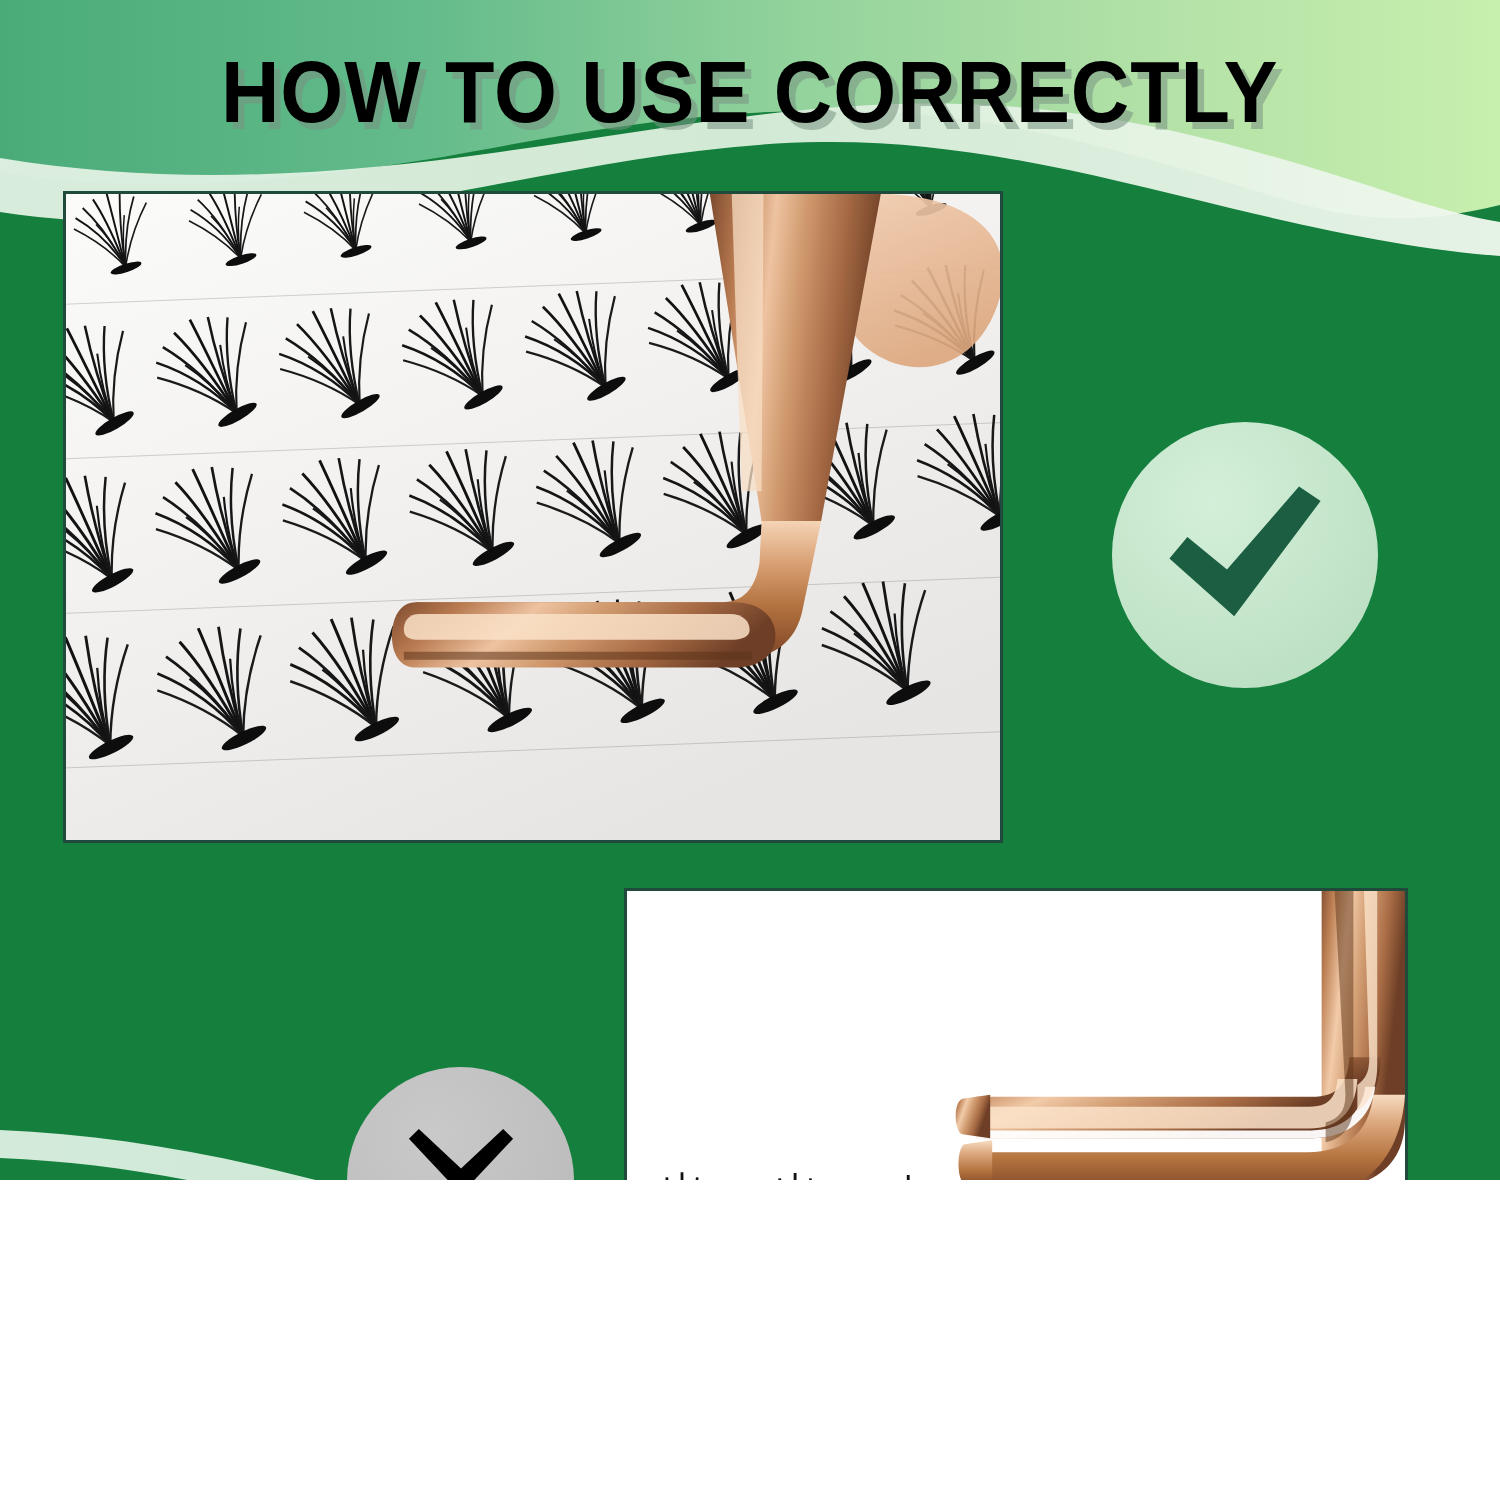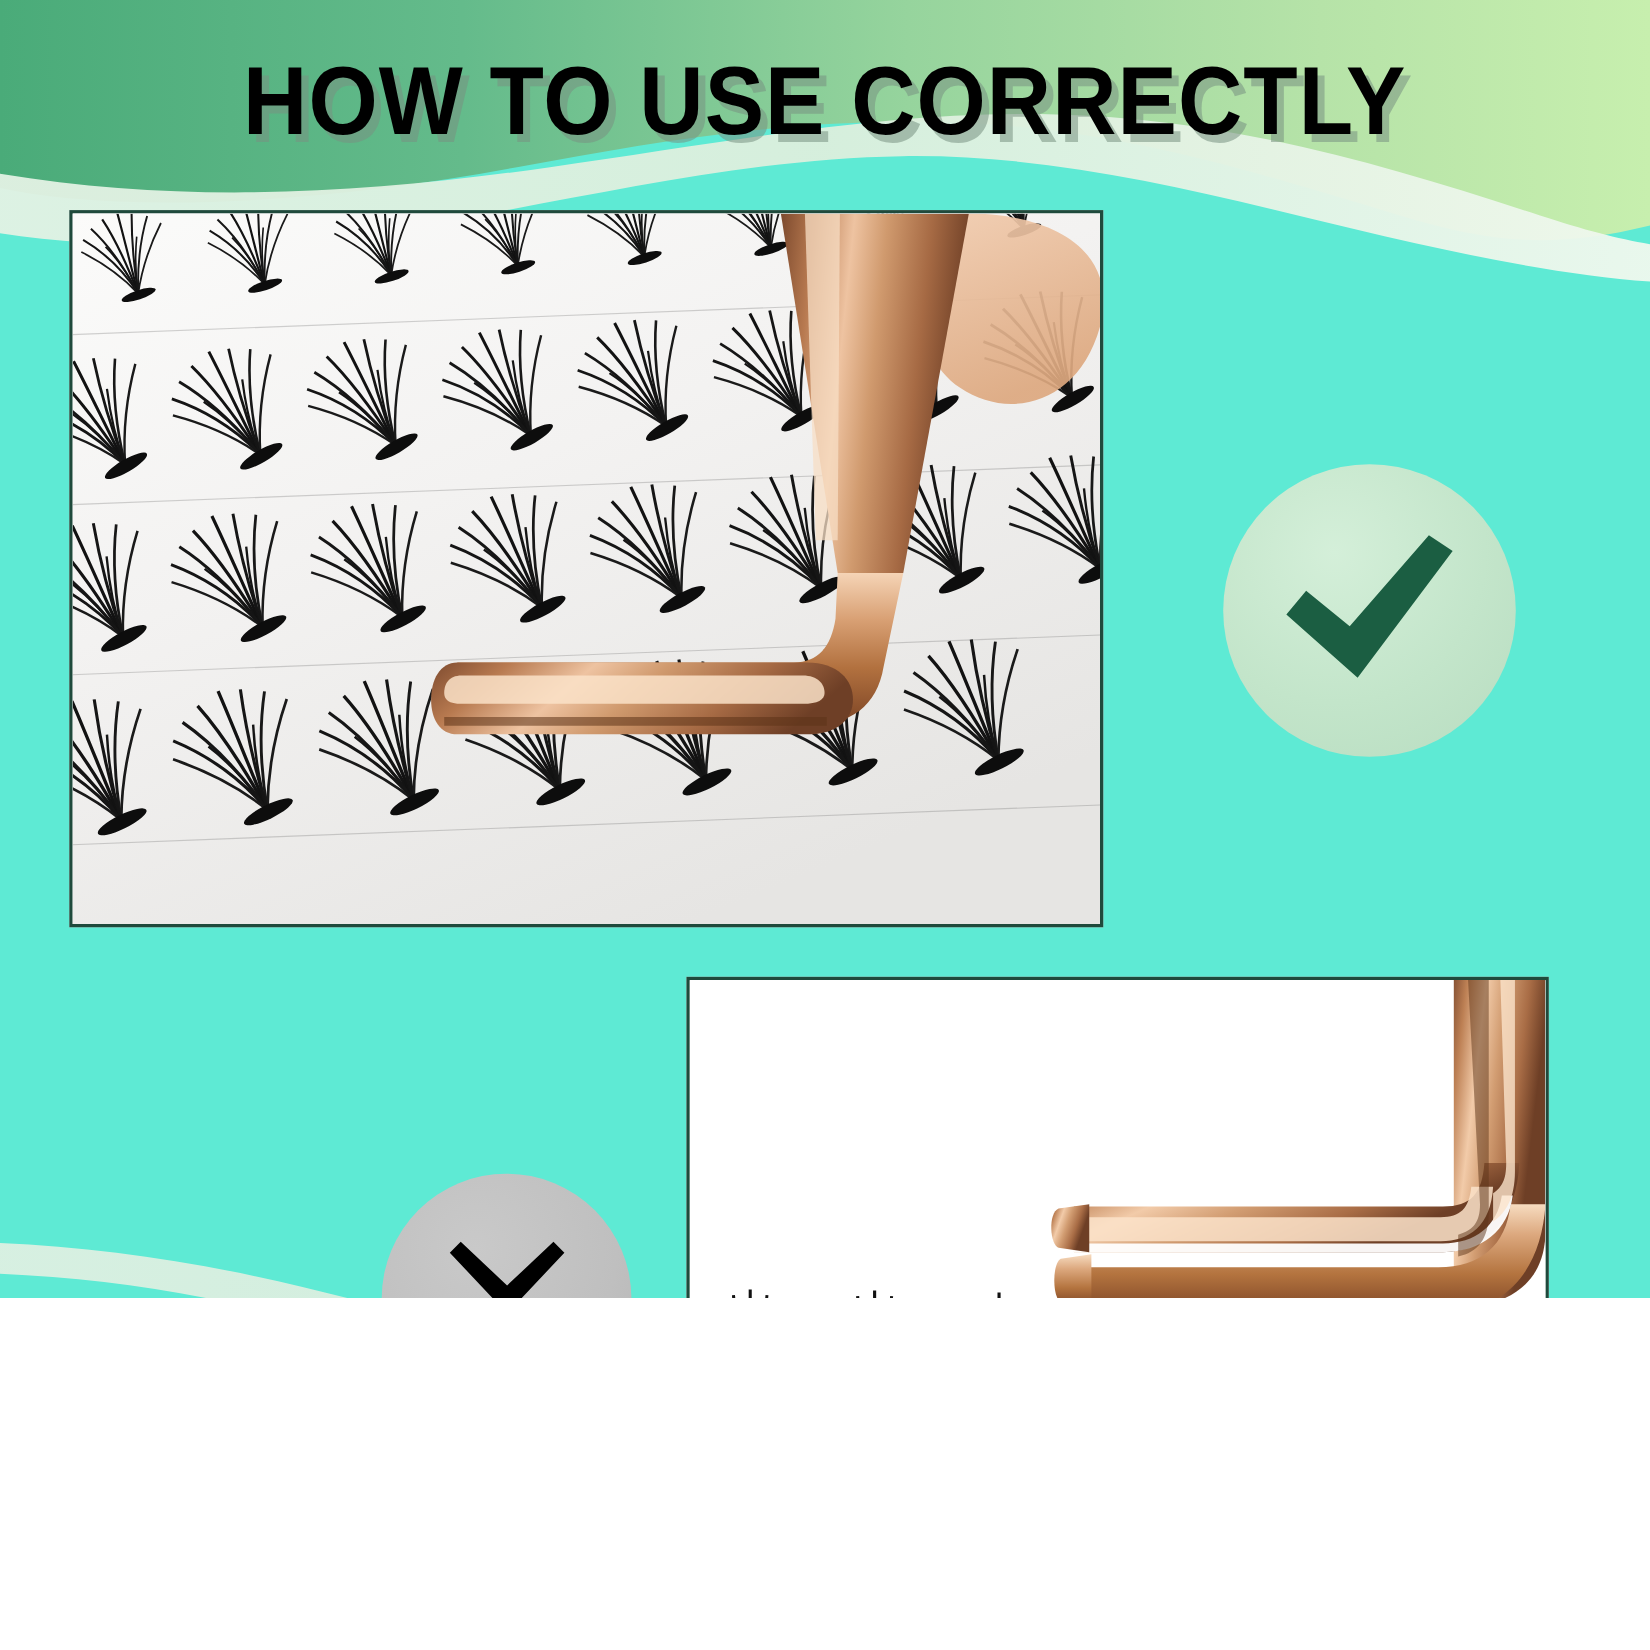--- a/index.html
+++ b/index.html
@@ -8,21 +8,21 @@
     background: #ffffff;
   }
   body {
     font-family: "Liberation Sans", sans-serif;
   }
   #page {
     position: relative;
     width: 1500px;
     height: 1180px;
     overflow: hidden;
-    background: #5eead4;
+    background: #15803d;
   }
 
   
   .wave-layer {
     position: absolute;
     left: 0;
     top: 0;
     width: 1500px;
     height: 1500px;
     pointer-events: none;

